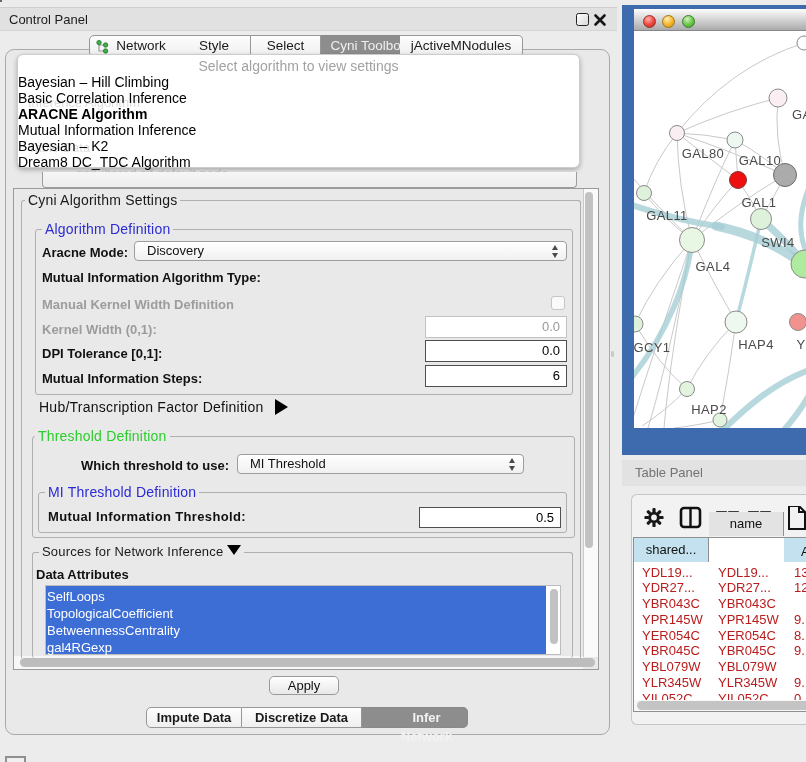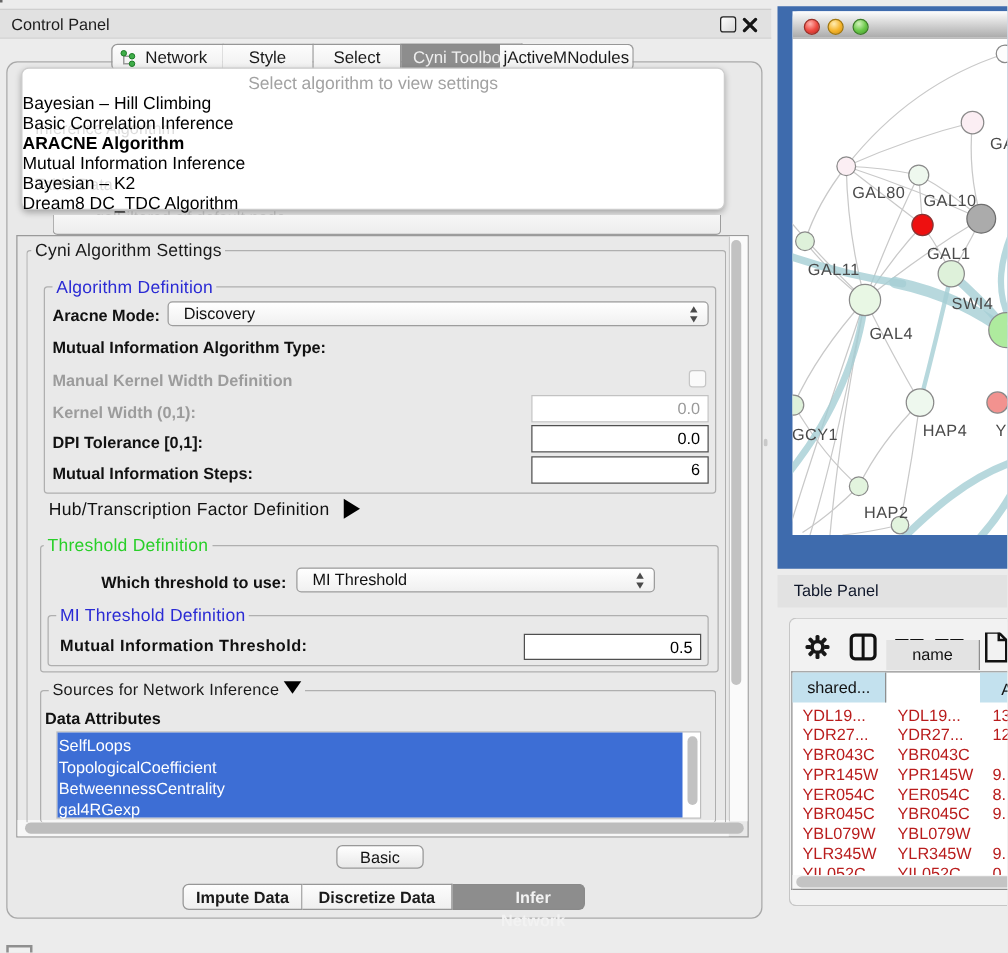--- a/index.html
+++ b/index.html
@@ -61,21 +61,21 @@
   <svg class="abs" style="left:6px;top:4px;" width="14" height="14" viewBox="0 0 14 14">
     <path d="M3 3 L3 11 L9 11 M3 5 L9 5" stroke="#9b9b9b" stroke-width="1.2" fill="none"></path>
     <circle cx="3" cy="2.6" r="2.2" fill="#3fae49" stroke="#1d7c26" stroke-width="0.8"></circle>
     <circle cx="9.6" cy="5" r="2.2" fill="#3fae49" stroke="#1d7c26" stroke-width="0.8"></circle>
     <circle cx="9.6" cy="11" r="2.2" fill="#3fae49" stroke="#1d7c26" stroke-width="0.8"></circle>
   </svg>
   <span style="margin-left:14px;">Network</span></div>
 <div class="tab" style="left:178px;width:73px;border-left:none;">Style</div>
 <div class="tab" style="left:251px;width:70px;border-left:none;">Select</div>
 <div class="tab sel" style="left:321px;width:97px;border-left:none;">Cyni Toolbox</div>
-<div class="tab" style="left:400px;width:107px;border-left:none;border-radius:0 5px 5px 0;">jActiveMNodules</div>
+<div class="tab" style="left:400px;width:123px;border-left:none;border-radius:0 5px 5px 0;">jActiveMNodules</div>
 
 <div class="abs" style="left:13px;top:188px;width:586px;height:482px;border:1px solid #9a9a9a;background:#e9e9e9;"></div>
 
 <div class="abs" style="left:583px;top:189px;width:15px;height:468px;background:#fafafa;border-left:1px solid #c9c9c9;"></div>
 <div class="abs" style="left:585px;top:192px;width:8px;height:356px;background:#c2c2c2;border-radius:5px;"></div>
 
 <div class="abs" style="left:14px;top:656px;width:569px;height:13px;background:#f7f7f7;"></div>
 <div class="abs" style="left:20px;top:658px;width:575px;height:9px;background:#bdbdbd;border-radius:5px;"></div>
 
 <div class="grp" style="left:21px;top:200px;width:560px;height:458px;border-bottom:none;border-radius:3px 3px 0 0;">
@@ -115,21 +115,21 @@
 <div class="grp" style="left:32px;top:552px;width:541px;height:106px;border-bottom:none;">
   <div class="gt plain" style="font-size:13px;">Sources for Network Inference <span style="display:inline-block;width:0;height:0;border-left:7.5px solid transparent;border-right:7.5px solid transparent;border-top:10px solid #000;vertical-align:1px;"></span></div>
 </div>
 <div class="lbl" style="left:36px;top:567px;">Data Attributes</div>
 
 <div class="abs" style="left:45px;top:585px;width:516px;height:70px;background:#fff;border:1px solid #bdbdbd;"></div>
 <div class="abs" style="left:46px;top:586px;width:500px;height:68px;background:#3d6ed5;"></div>
 <div class="abs" style="left:47px;top:588px;font-size:13px;color:#fff;line-height:17px;">SelfLoops<br>TopologicalCoefficient<br>BetweennessCentrality<br>gal4RGexp</div>
 <div class="abs" style="left:550px;top:589px;width:8px;height:55px;background:#c2c2c2;border-radius:5px;"></div>
 
-<div class="abs" style="left:269px;top:676px;width:70px;height:19px;background:linear-gradient(#ffffff,#e8e8e8);border:1px solid #999;border-radius:5px;font-size:13px;text-align:center;line-height:17px;color:#111;">Basic</div>
+<div class="abs" style="left:269px;top:676px;width:70px;height:19px;background:linear-gradient(#ffffff,#e8e8e8);border:1px solid #999;border-radius:5px;font-size:13px;text-align:center;line-height:17px;color:#111;">Apply</div>
 
 <div class="seg" style="left:146px;width:96px;border-radius:5px 0 0 5px;">Impute Data</div>
 <div class="seg" style="left:242px;width:120px;border-left:none;">Discretize Data</div>
 <div class="seg sel" style="left:362px;width:106px;border-left:none;border-radius:0 5px 5px 0;">Infer Network</div>
 
 <div class="abs" style="left:5px;top:756px;width:21px;height:20px;background:#f0f0f0;border:2px solid #8f8f8f;"></div>
 
 <div class="abs" style="left:611px;top:351px;width:3px;height:6px;background:#c9c9c9;border-radius:1.5px;"></div>
 
 <div class="abs" style="left:622px;top:5px;width:184px;height:450px;background:#3e6bad;"></div>
@@ -206,21 +206,21 @@
     <text x="144" y="215">SWI4</text>
     <text x="79" y="239">GAL4</text>
     <text x="18" y="320">GCY1</text>
     <text x="122" y="317">HAP4</text>
     <text x="167" y="317">Y</text>
     <text x="75" y="382">HAP2</text>
   </g>
 </svg>
 
 <div class="abs" style="left:622px;top:460px;width:184px;height:26px;background:#e2e2e2;">
-  <div class="abs" style="left:13px;top:5px;font-size:13px;color:#0f172a;">Table Panel</div>
+  <div class="abs" style="left:13px;top:5px;font-size:13px;color:#737373;">Table Panel</div>
 </div>
 <div class="abs" style="left:631px;top:494px;width:175px;height:231px;background:#f2f2f2;border:1px solid #c6c6c6;border-right:none;border-radius:6px 0 0 6px;"></div>
 
 <svg class="abs" style="left:644px;top:506px;" width="162" height="26" viewBox="0 0 162 26">
 
   <g transform="translate(10,11.5)">
     <g fill="#181818">
       <circle r="5.8"></circle>
       <g>
         <rect x="-1.6" y="-9.6" width="3.2" height="4.6" rx="1.2"></rect>

